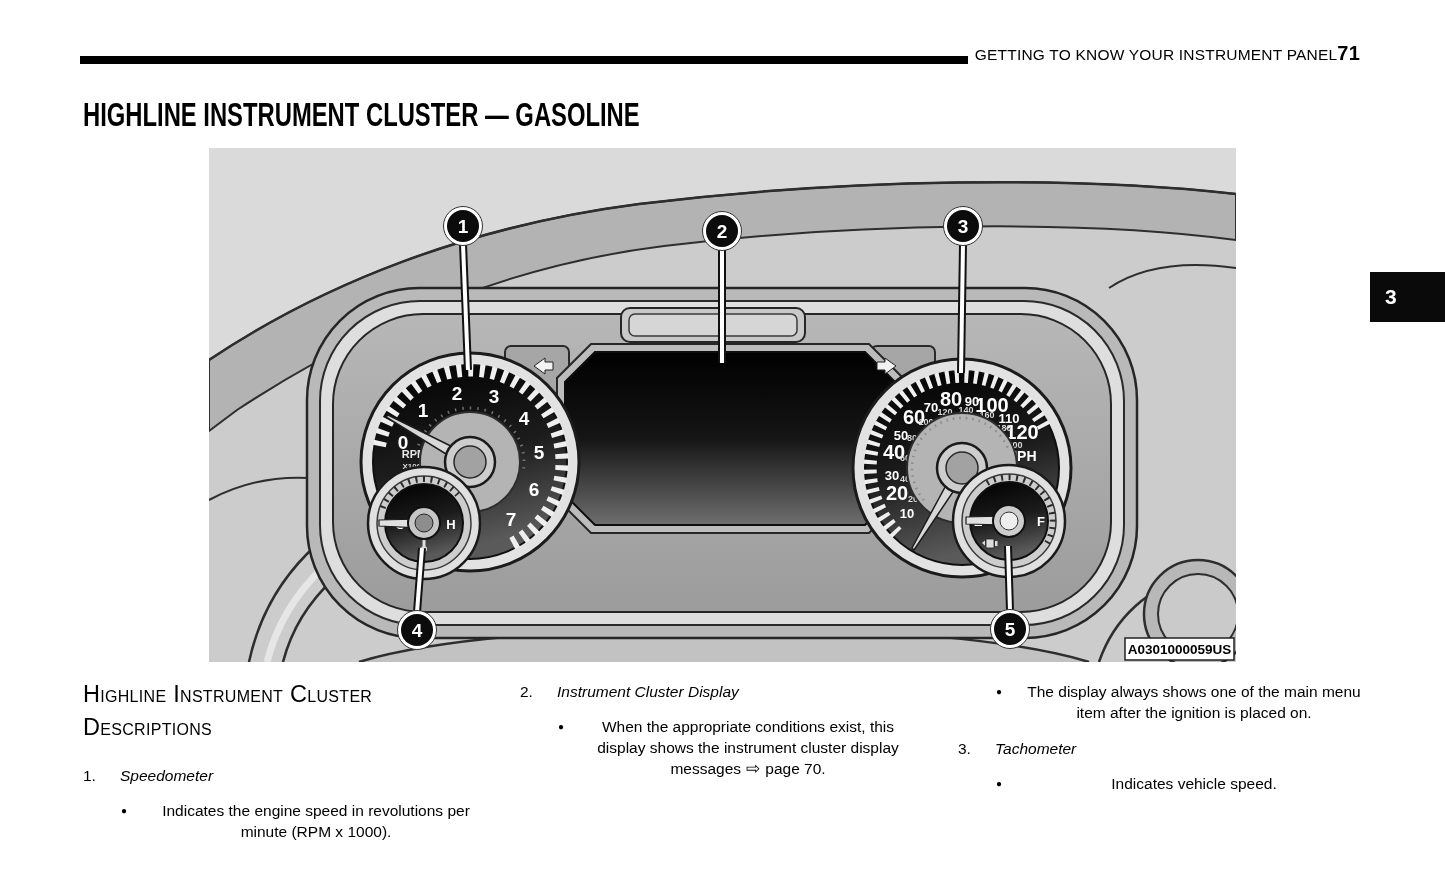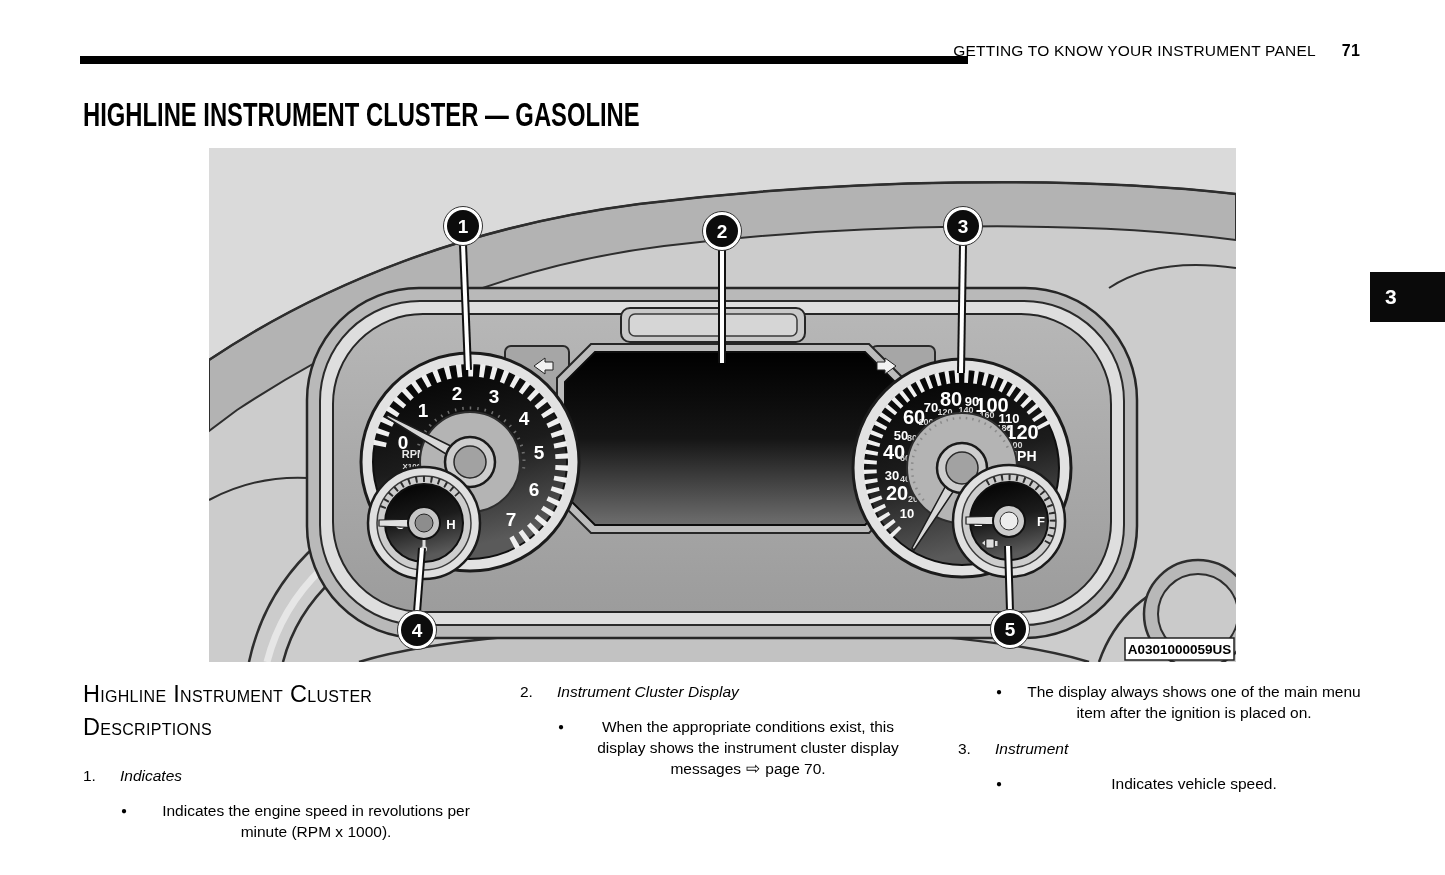--- a/index.html
+++ b/index.html
@@ -6,21 +6,21 @@
   body {
     width:1445px; height:875px; position:relative; overflow:hidden;
     background:#ffffff; color:#000;
     font-family:"Liberation Sans", sans-serif;
   }
   .abs { position:absolute; }
 
   
   #header-rule { left:80px; top:56px; width:888px; height:8px; background:#000; }
   #header-text { top:42px; right:85px; font-size:15.5px; letter-spacing:.2px; white-space:nowrap; }
-  #header-page-num { font-weight:bold; font-size:16px; margin-left:26px; }
+  #header-page-num { font-weight:bold; font-size:20px; }
 
   
   #chapter-tab {
     left:1370px; top:272px; width:75px; height:50px; background:#0a0a0a;
     color:#fff; font-size:21px; font-weight:bold; line-height:50px;
     padding-left:15px; box-sizing:border-box;
   }
 
   
   #section-title {
@@ -252,21 +252,21 @@
     <rect x="916" y="490" width="109" height="22" fill="#ffffff" stroke="#222" stroke-width="1.5"></rect>
     <text x="970.5" y="506" font-size="13.5" fill="#000" text-anchor="middle">A0301000059US</text>
   </g>
 </svg>
 </div>
 
 <div class="col" id="col1">
   <h2 class="desc-heading">Highline Instrument Cluster Descriptions</h2>
   <div class="item">
     <span class="item-num">1.</span>
-    <span class="item-title">Indicates</span>
+    <span class="item-title">Speedometer</span>
   </div>
   <div class="bullet">
     <span class="bullet-dot">●</span>
     <span class="bullet-text">Indicates the engine speed in revolutions per minute (RPM x 1000).</span>
   </div>
 </div>
 
 <div class="col" id="col2">
   <div class="item">
     <span class="item-num">2.</span>
@@ -278,19 +278,19 @@
   </div>
 </div>
 
 <div class="col" id="col3">
   <div class="bullet">
     <span class="bullet-dot">●</span>
     <span class="bullet-text">The display always shows one of the main menu item after the ignition is placed on.</span>
   </div>
   <div class="item" style="margin-top:15px;">
     <span class="item-num">3.</span>
-    <span class="item-title">Instrument</span>
+    <span class="item-title">Tachometer</span>
   </div>
   <div class="bullet">
     <span class="bullet-dot">●</span>
     <span class="bullet-text">Indicates vehicle speed.</span>
   </div>
 </div>
 
 </body></html>

